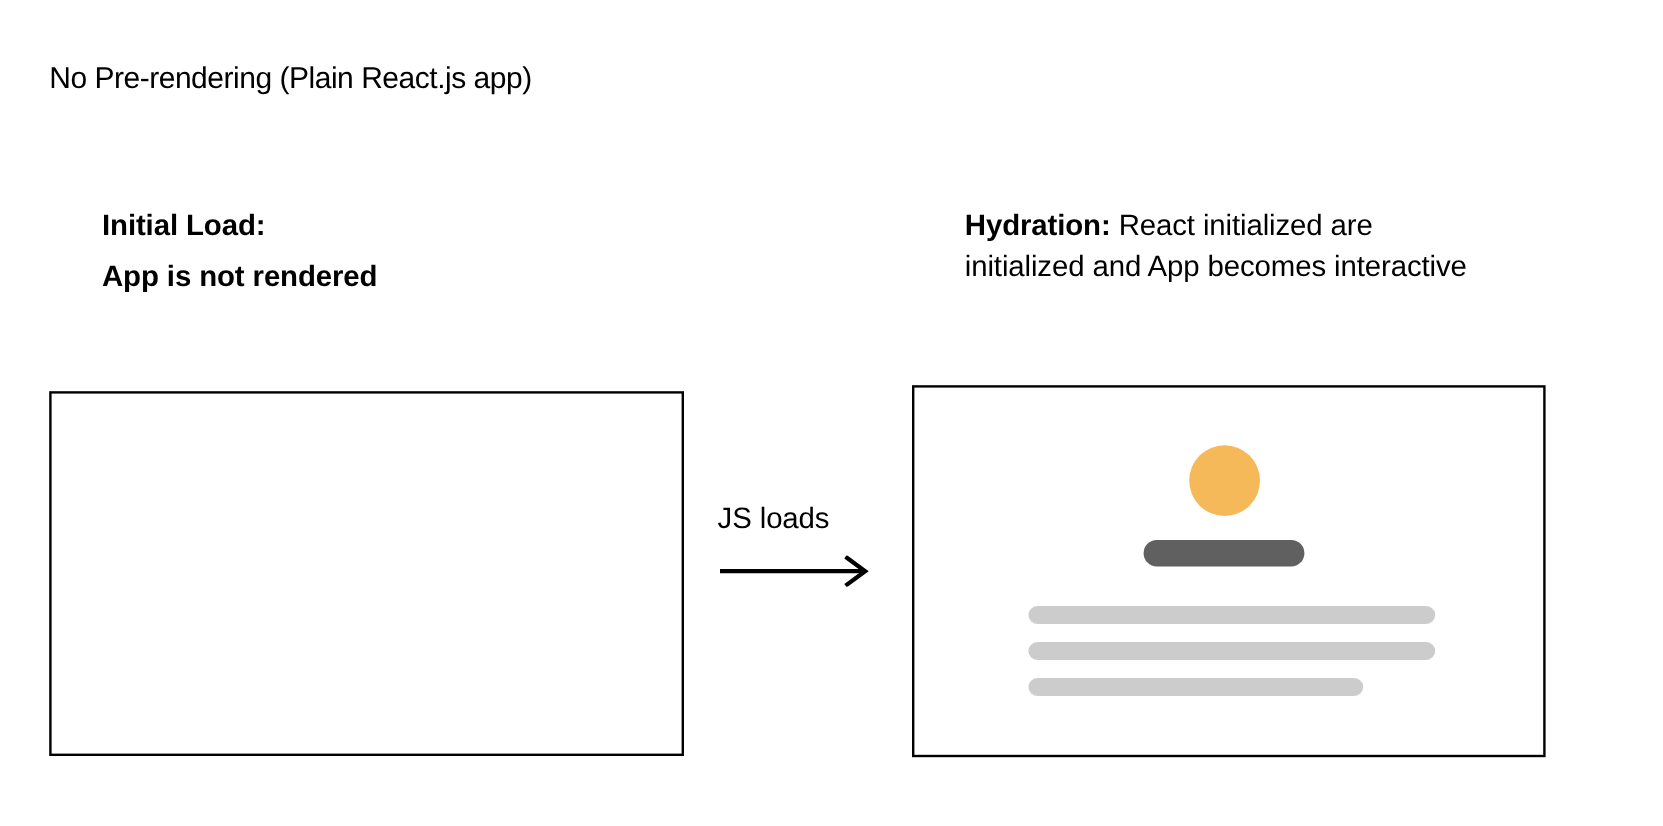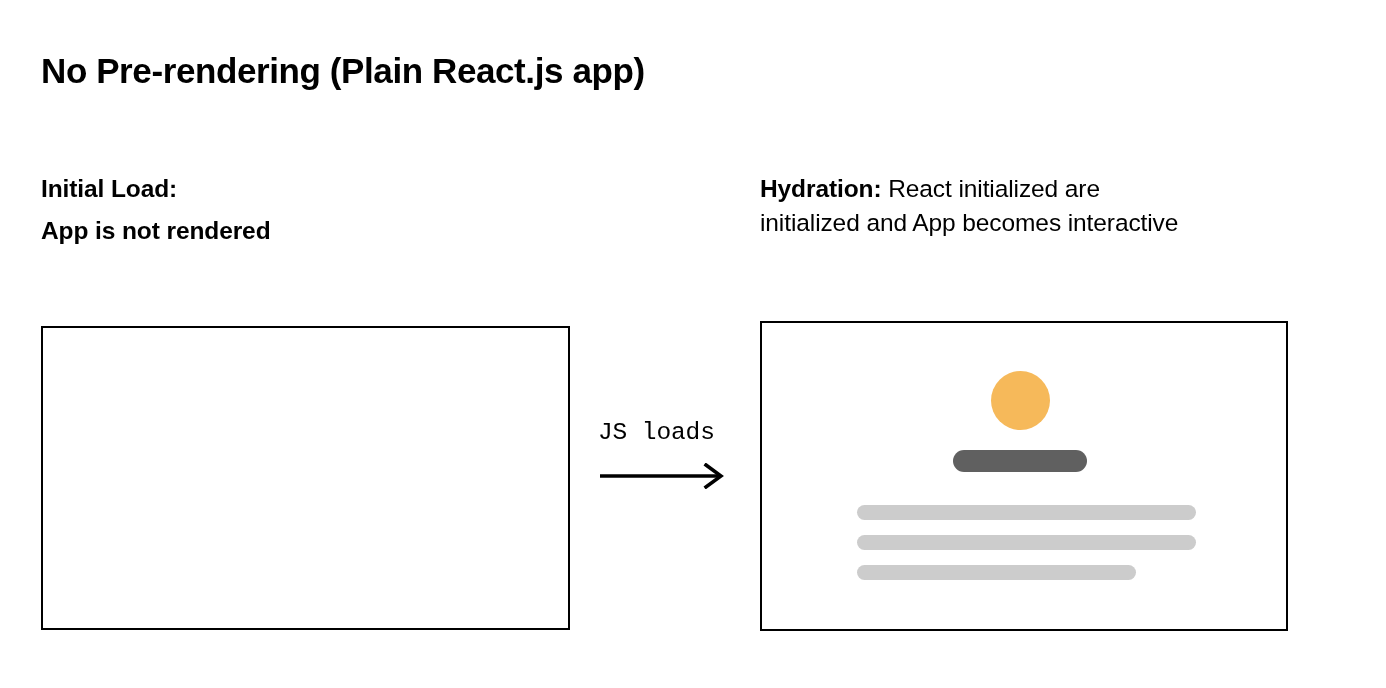--- a/index.html
+++ b/index.html
@@ -18,33 +18,34 @@
     position: relative;
     width: 1386px;
     height: 688px;
   }
 
   
   .title {
     position: absolute;
     left: 41px;
     top: 50px;
-    font-size: 35px;
-    font-weight: bold;
+    font-size: 25px;
+    font-weight: normal;
     letter-spacing: -0.4px;
     line-height: 1.2;
     white-space: nowrap;
   }
 
   
   .col-text {
     position: absolute;
     font-size: 24.5px;
     line-height: 1.38;
     letter-spacing: -0.1px;
+    margin-left: 44px;
   }
   .col-text.left  { left: 41px;  top: 172px; width: 520px; }
   .col-text.right { left: 760px; top: 172px; width: 600px; }
 
   .col-text .lead {
     font-weight: bold;
   }
   .col-text .line1 { display: block; }
   .col-text .line2 { display: block; }
   .col-text.left .line2 { margin-top: 8px; font-weight: bold; }
@@ -88,21 +89,20 @@
   .skeleton-line.l1 { top: 182px; width: 339px; } 
   .skeleton-line.l2 { top: 212px; width: 339px; } 
   .skeleton-line.l3 { top: 242px; width: 279px; } 
 
   
   .transition {
     position: absolute;
     left: 598px;
     top: 418px;
     width: 135px;
-    font-family: Liberation Mono, monospace;
   }
   .transition-label {
     font-size: 24.5px;
     line-height: 1.2;
     letter-spacing: -0.1px;
     white-space: nowrap;
   }
   .arrow-wrap {
     margin-top: 16px;
     width: 130px;

